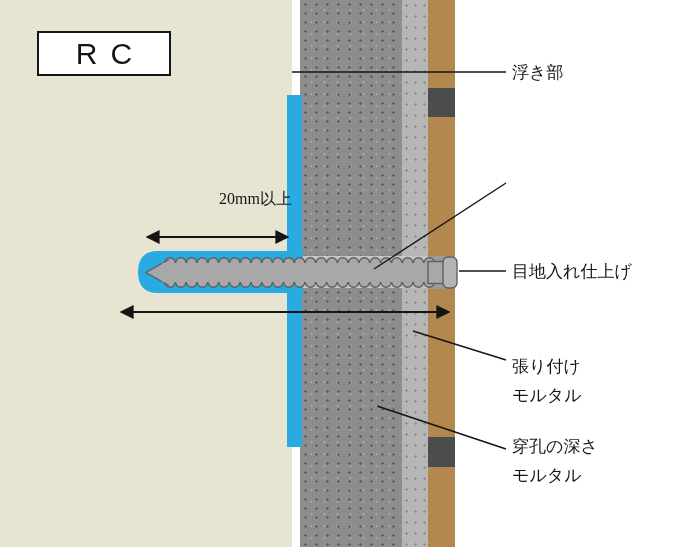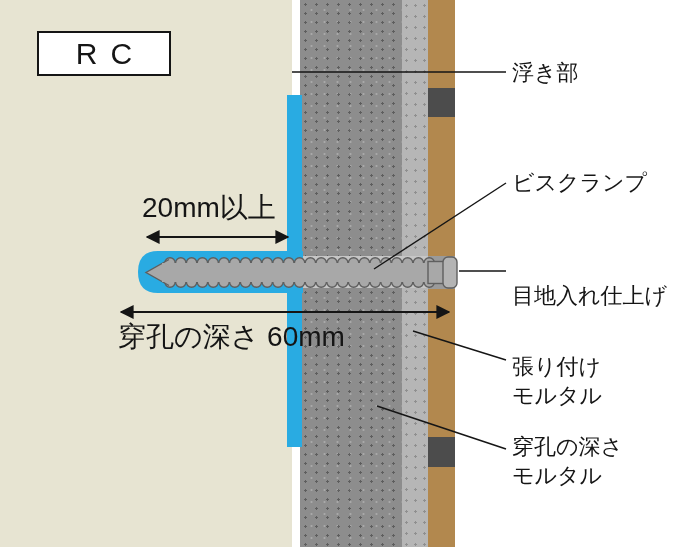--- a/index.html
+++ b/index.html
@@ -48,27 +48,27 @@
   .drill-halo{fill:#c6c6c6;}
   .epoxy{fill:var(--accent-cyan);}
   #thread-bumps circle{fill:var(--screw-gray);stroke:var(--screw-outline);stroke-width:1.4;}
   .screwfill-plain{fill:var(--screw-gray);}
   .screwfill-stroked{fill:var(--screw-gray);stroke:var(--screw-outline);stroke-width:1.4;}
   .screwline{stroke:var(--screw-outline);stroke-width:1.4;fill:none;}
   .screwcap{fill:#b4b4b4;stroke:var(--screw-outline);stroke-width:1.4;}
   .dim{stroke:var(--line-black);stroke-width:2;}
   .arrowhead{fill:var(--line-black);}
   .leader{stroke:var(--line-black);stroke-width:1.4;}
-  .dim-text{position:absolute;font-size:28px;text-align:left;}
+  .dim-text{position:absolute;font-size:16px;text-align:right;font-family:Liberation Serif, serif;}
   .dim-20{left:142px;top:189px;width:150px;}
   .dim-60{left:118px;top:318px;width:305px;}
-  .lbl{position:absolute;left:512px;font-size:22px;line-height:29px;white-space:pre-line;}
+  .lbl{position:absolute;left:512px;font-size:17px;line-height:29px;white-space:pre-line;}
   .lbl-ukibu{top:58px;}
   .lbl-clamp{top:168px;}
-  .lbl-joint{top:257px;margin-top:24px;}
+  .lbl-joint{top:257px;}
   .lbl-attach{top:352px;}
   .lbl-base{top:432px;}
 </style>
 </head>
 <body>
 
 <div class="canvas">
 
   <div class="layer rc-area"></div>
   <div class="layer mortar-base"></div>
@@ -155,23 +155,21 @@
     <line class="dim" x1="121" y1="312" x2="449" y2="312" marker-start="url(#arrow)" marker-end="url(#arrow)"></line>
 
     <line class="leader" x1="292" y1="72" x2="506" y2="72"></line>
     <line class="leader" x1="374" y1="269" x2="506" y2="183"></line>
     <line class="leader" x1="459" y1="271" x2="506" y2="271"></line>
     <line class="leader" x1="413" y1="331" x2="506" y2="360"></line>
     <line class="leader" x1="377" y1="406" x2="506" y2="449"></line>
   </svg>
 
   <div class="dim-text dim-20">20mm以上</div>
-  <div class="dim-text dim-60">穿孔の深さ 60mm</div>
 
   <div class="lbl lbl-ukibu">浮き部</div>
-  <div class="lbl lbl-clamp">ビスクランプ</div>
   <div class="lbl lbl-joint">目地入れ仕上げ</div>
   <div class="lbl lbl-attach">張り付け
 モルタル</div>
   <div class="lbl lbl-base">穿孔の深さ
 モルタル</div>
 
 </div>
 
 </body></html>

